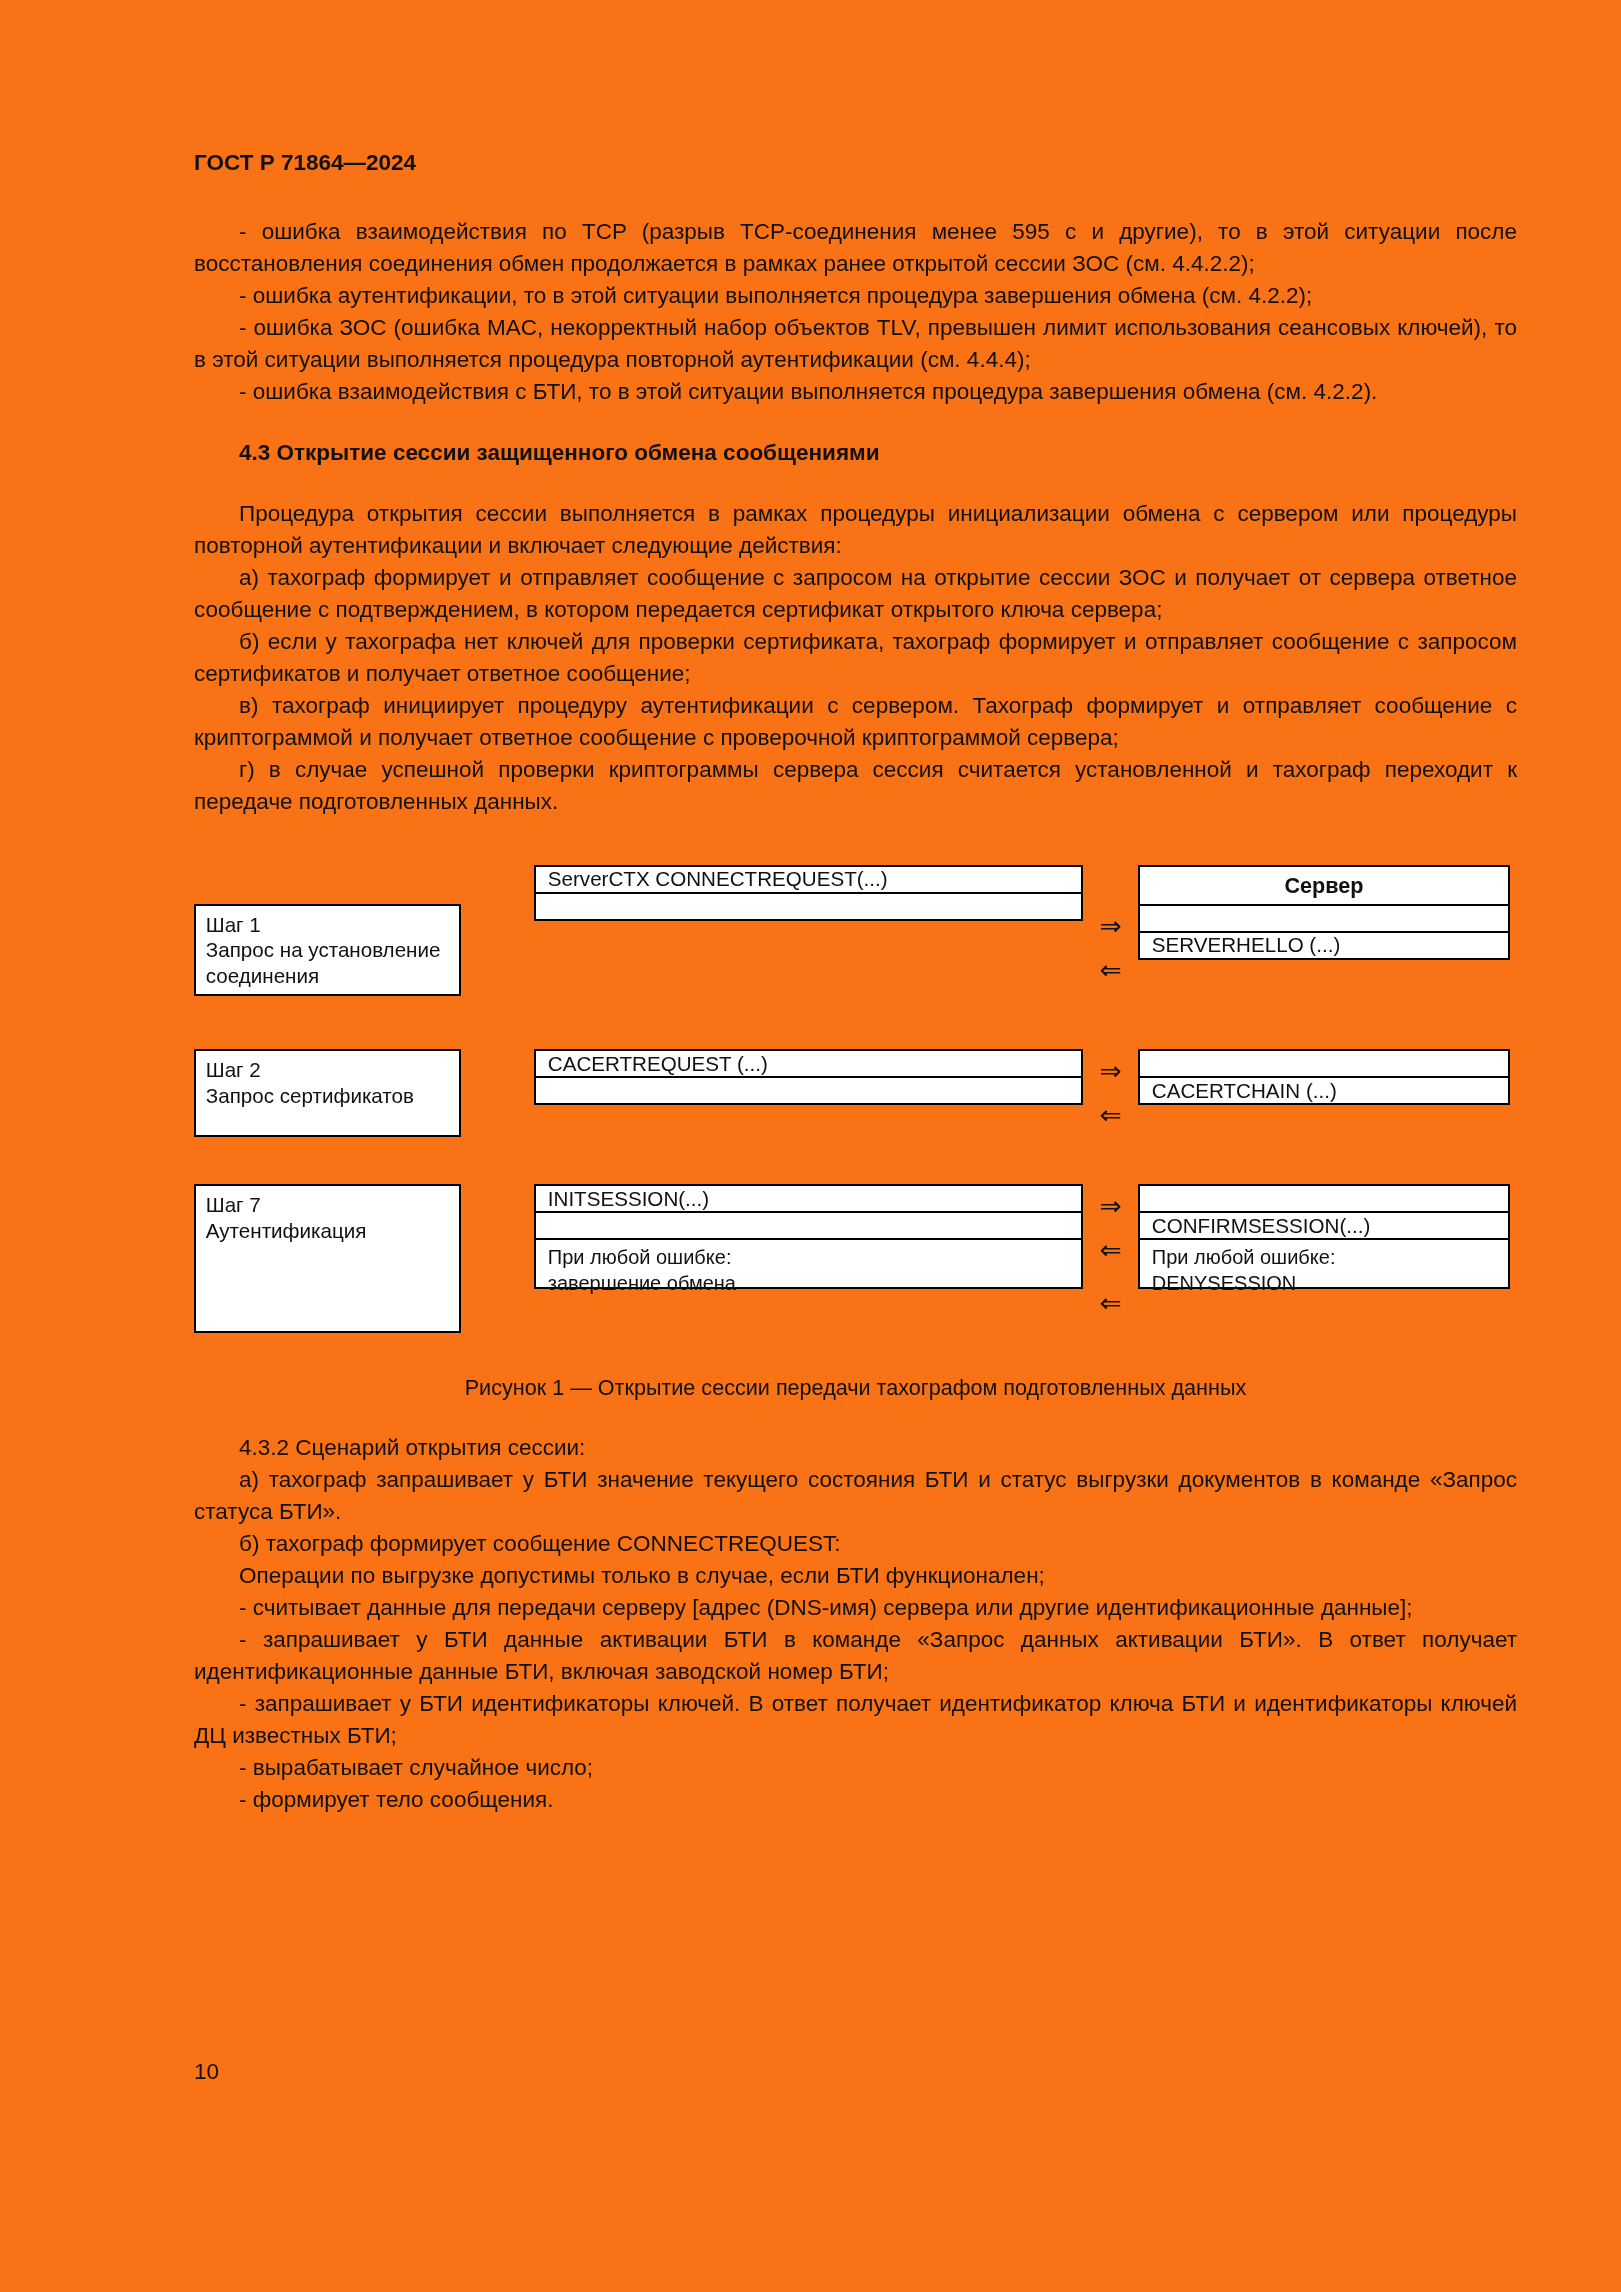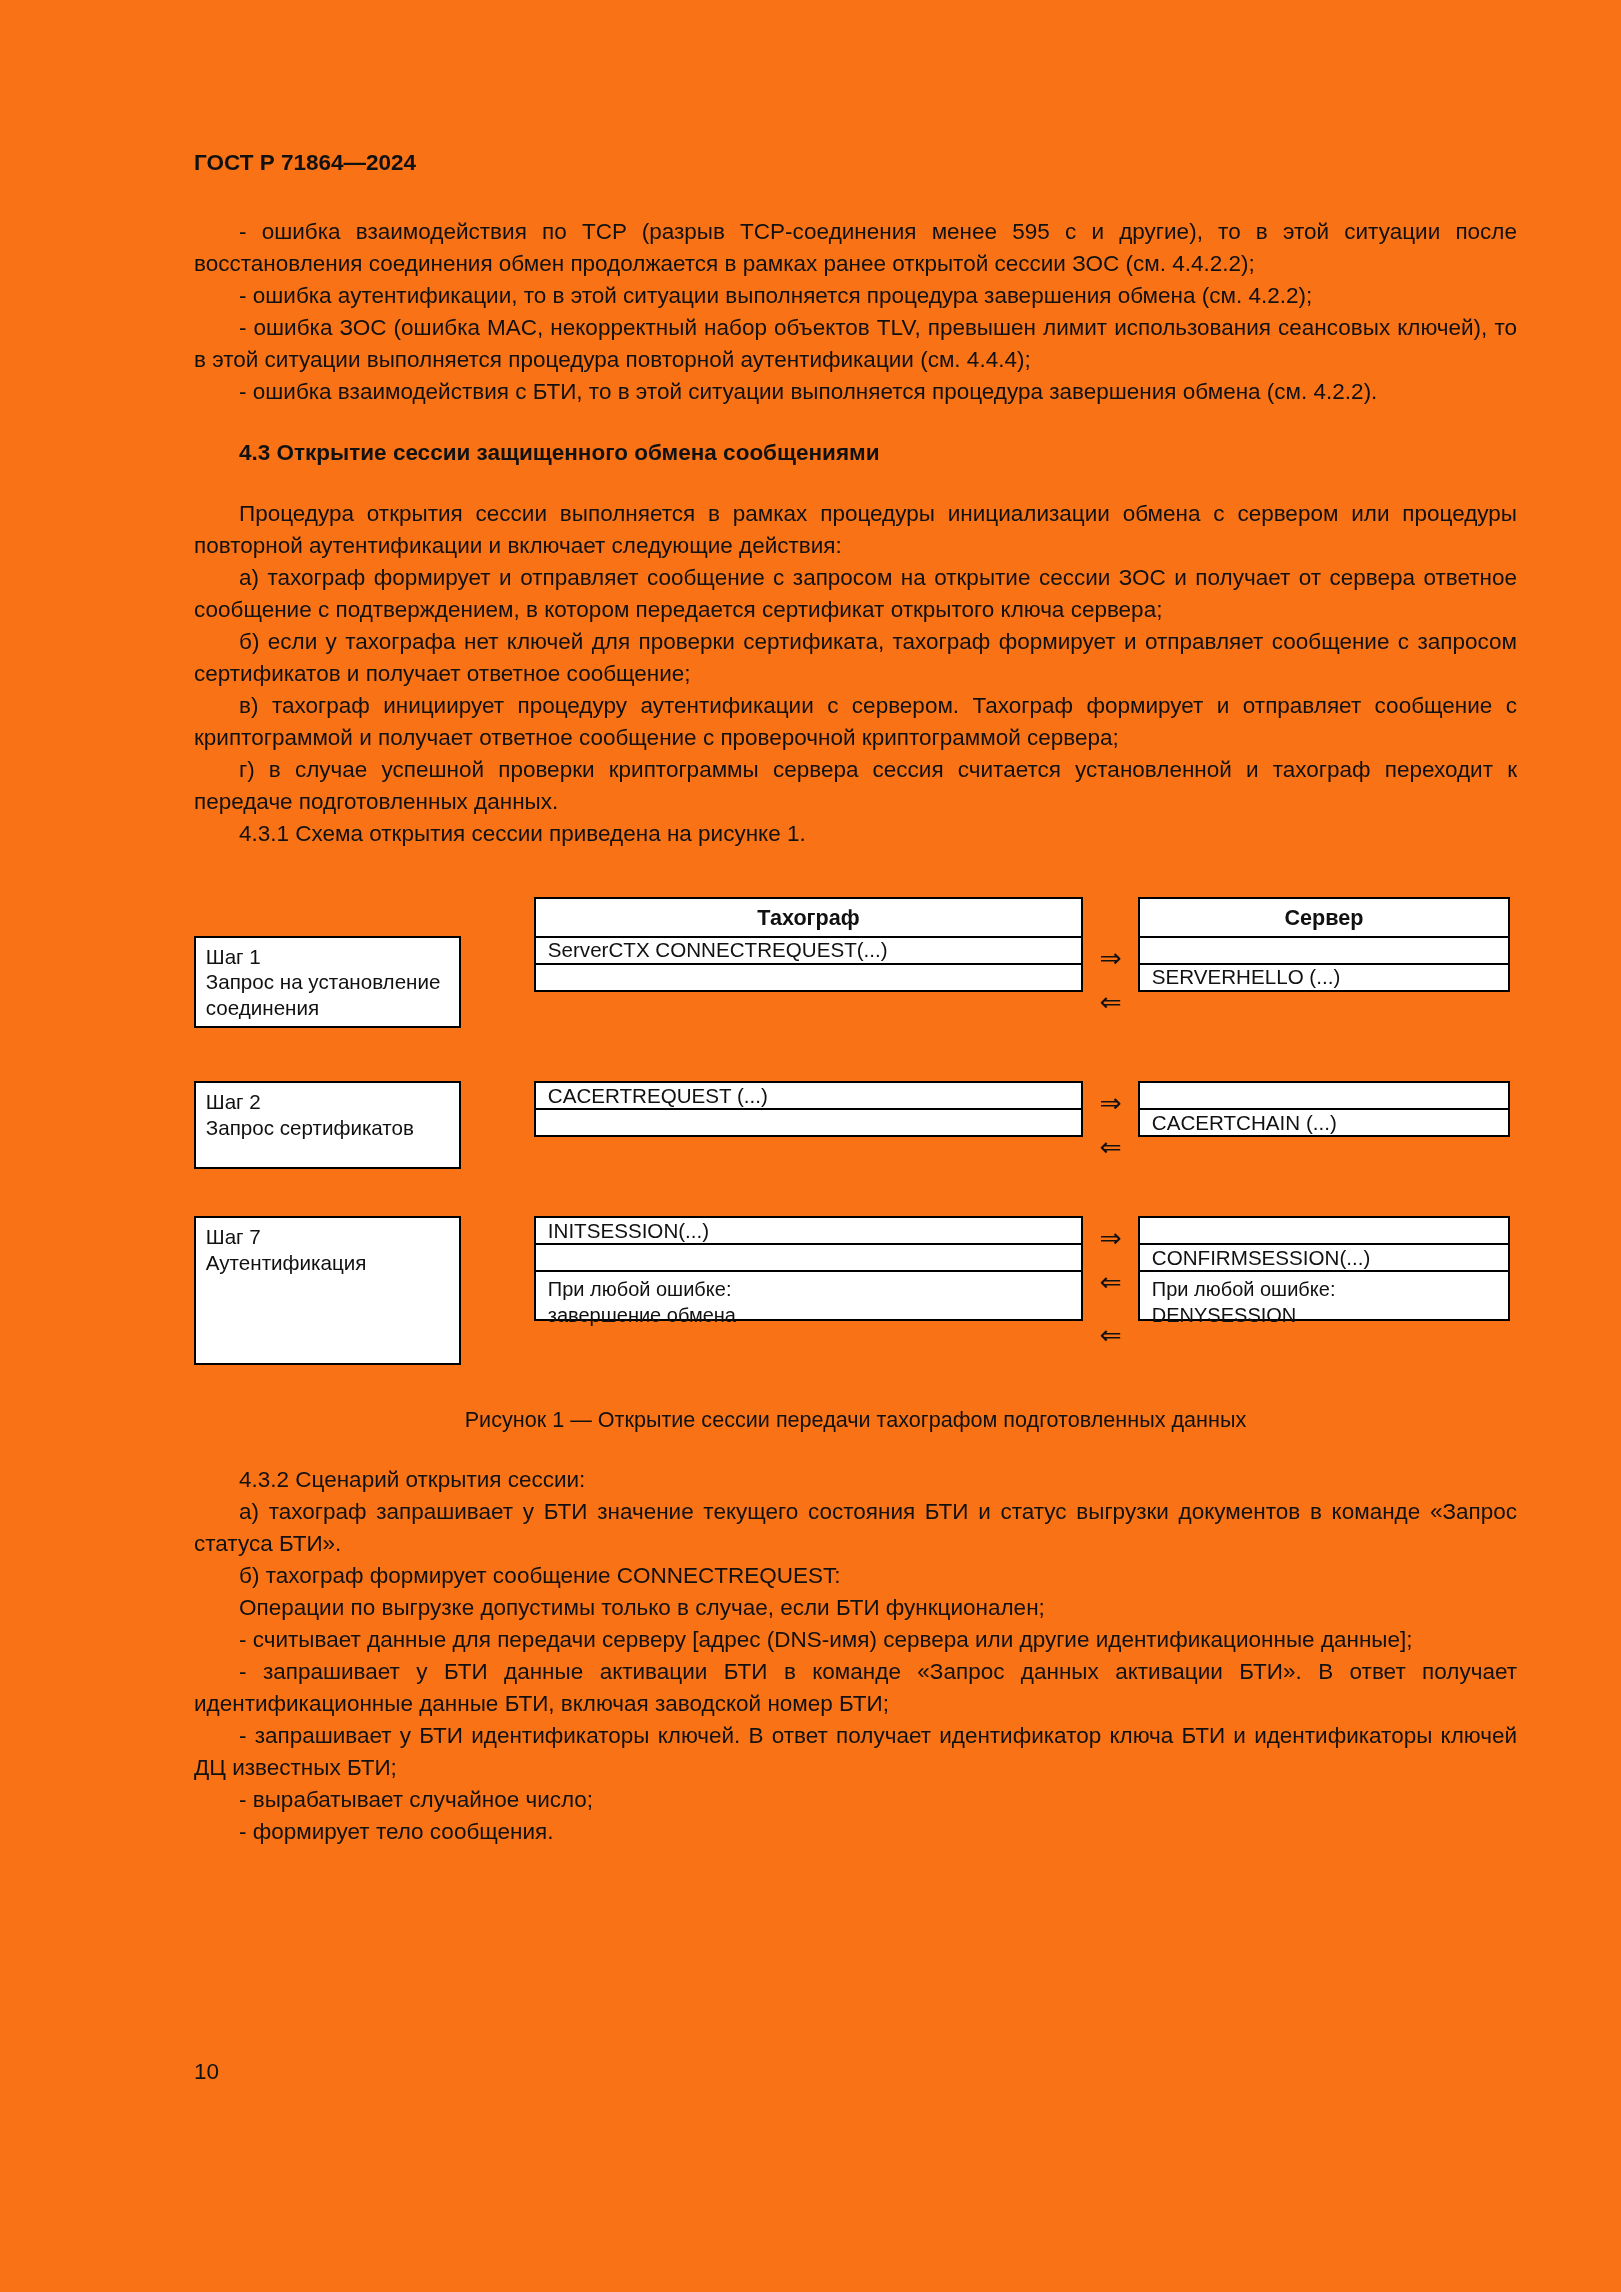--- a/index.html
+++ b/index.html
@@ -121,33 +121,31 @@
     <p class="body-p">- ошибка ЗОС (ошибка MAC, некорректный набор объектов TLV, превышен лимит использования сеансовых ключей), то в этой ситуации выполняется процедура повторной аутентификации (см. 4.4.4);</p>
     <p class="body-p">- ошибка взаимодействия с БТИ, то в этой ситуации выполняется процедура завершения обмена (см. 4.2.2).</p>
 
     <p class="sec-heading">4.3 Открытие сессии защищенного обмена сообщениями</p>
 
     <p class="body-p">Процедура открытия сессии выполняется в рамках процедуры инициализации обмена с сервером или процедуры повторной аутентификации и включает следующие действия:</p>
     <p class="body-p">а) тахограф формирует и отправляет сообщение с запросом на открытие сессии ЗОС и получает от сервера ответное сообщение с подтверждением, в котором передается сертификат открытого ключа сервера;</p>
     <p class="body-p">б) если у тахографа нет ключей для проверки сертификата, тахограф формирует и отправляет сообщение с запросом сертификатов и получает ответное сообщение;</p>
     <p class="body-p">в) тахограф инициирует процедуру аутентификации с сервером. Тахограф формирует и отправляет сообщение с криптограммой и получает ответное сообщение с проверочной криптограммой сервера;</p>
     <p class="body-p">г) в случае успешной проверки криптограммы сервера сессия считается установленной и тахограф переходит к передаче подготовленных данных.</p>
-    <p class="body-p">4.3.1 Схема открытия сессии приведена на рисунке 1.</p>
 
     <div class="diagram">
 
       <div class="dgroup g1">
         <div class="step-col">
           <div class="box step-box s1">
             <div>Шаг 1</div>
             <div>Запрос на установление соединения</div>
           </div>
         </div>
         <div class="mid-col">
-          <div class="box hdr-box">Тахограф</div>
           <div class="box msg-box">ServerCTX CONNECTREQUEST(...)</div>
           <div class="box msg-box"></div>
         </div>
         <div class="arrow-col">
           <div class="arrow-head"></div>
           <div class="arrow-cell">⇒</div>
           <div class="arrow-cell">⇐</div>
         </div>
         <div class="srv-col">
           <div class="box hdr-box">Сервер</div>

